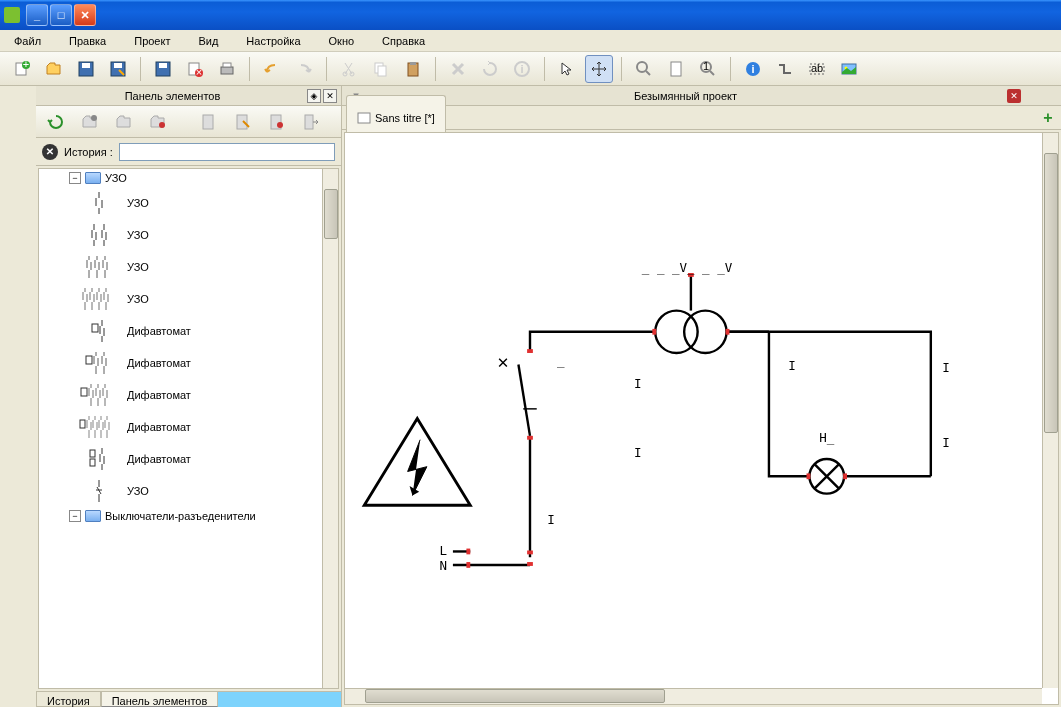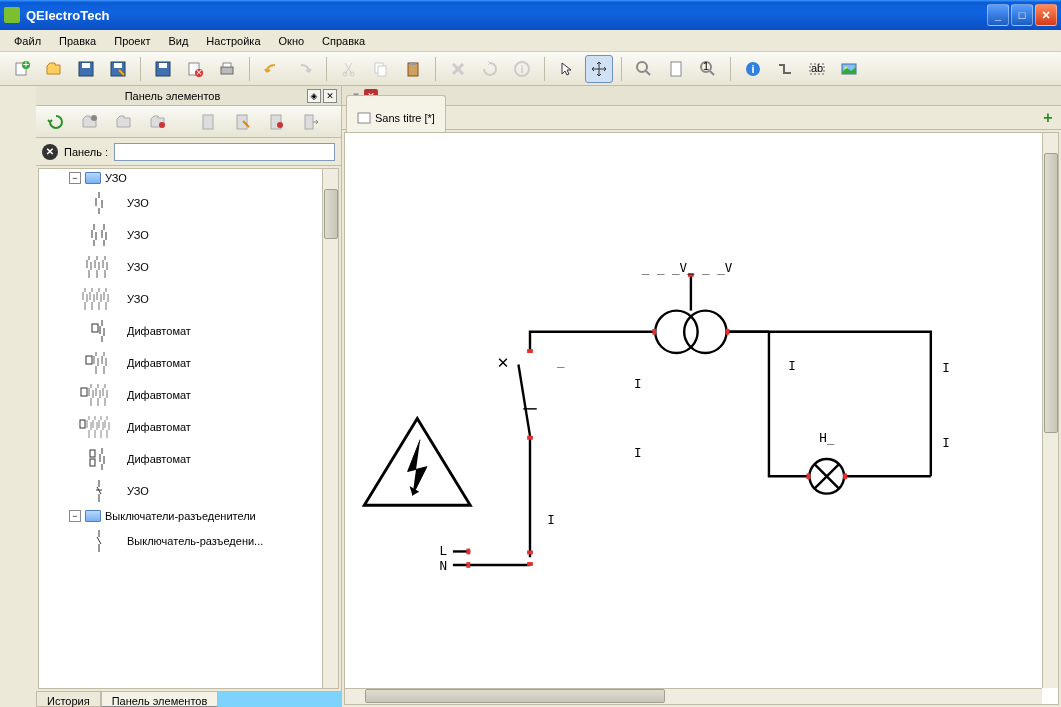--- a/index.html
+++ b/index.html
@@ -6,21 +6,21 @@
 body { background: #ece9d8; width: 1061px; height: 707px; overflow: hidden; }
 
 .titlebar { height: 30px; background: linear-gradient(to bottom, #3a95ff 0%, #0b5dd6 8%, #1164e0 40%, #0a4fc4 100%); display: flex; align-items: center; padding: 0 4px; color: white; }
 .titlebar .icon { width: 16px; height: 16px; background: #7cc030; border-radius: 2px; margin-right: 6px; }
 .titlebar .title { flex: 1; font-weight: bold; font-size: 13px; }
 .titlebar .winbtns { display: flex; gap: 2px; }
 .titlebar .winbtn { width: 22px; height: 22px; border-radius: 3px; display: flex; align-items: center; justify-content: center; font-weight: bold; color: white; border: 1px solid rgba(255,255,255,0.4); }
 .titlebar .winbtn.min, .titlebar .winbtn.max { background: linear-gradient(to bottom, #5a9eff, #1a5dc4); }
 .titlebar .winbtn.close { background: linear-gradient(to bottom, #ff8a5a, #d43a1a); }
 
-.menubar { height: 22px; background: #ece9d8; display: flex; align-items: center; padding: 0 6px; gap: 2px; border-bottom: 1px solid #d0cdbc; }
+.menubar { height: 22px; background: #ece9d8; display: flex; align-items: center; padding: 0 6px; gap: 12px; border-bottom: 1px solid #d0cdbc; }
 .menubar .menuitem { padding: 2px 8px; cursor: default; }
 
 .toolbar { height: 34px; background: linear-gradient(to bottom, #fafaf5, #e8e5d4); border-bottom: 1px solid #c0bca8; display: flex; align-items: center; padding: 0 8px; gap: 4px; }
 .tbtn { width: 28px; height: 28px; display: flex; align-items: center; justify-content: center; border-radius: 3px; cursor: default; }
 .tsep { width: 1px; height: 24px; background: #c0bca8; margin: 0 4px; }
 
 .content { display: flex; height: calc(100% - 30px - 22px - 34px); }
 
 .panel { width: 306px; background: #ece9d8; border-right: 1px solid #c0bca8; display: flex; flex-direction: column; margin-left: 36px; }
 .panel-header { height: 20px; display: flex; align-items: center; padding: 0 4px; background: #e6e3d2; border-bottom: 1px solid #c0bca8; }
@@ -63,21 +63,20 @@
 .vscroll { position: absolute; right: 0; top: 0; bottom: 16px; width: 16px; background: #f0ede0; border-left: 1px solid #c0bca8; }
 .vscroll .thumb { width: 14px; height: 280px; background: linear-gradient(to right, #e0ddd0, #c8c5b8); border: 1px solid #a0a090; margin: 20px auto 0; border-radius: 2px; }
 
 .schematic-label { font-family: monospace; font-size: 13px; }
 </style>
 </head>
 <body>
 
 <div class="titlebar">
   <div class="icon"></div>
-  <div class="title">QElectroTech</div>
   <div class="winbtns">
     <div class="winbtn min">_</div>
     <div class="winbtn max">□</div>
     <div class="winbtn close">✕</div>
   </div>
 </div>
 
 <div class="menubar">
   <div class="menuitem">Файл</div>
   <div class="menuitem">Правка</div>
@@ -290,21 +289,21 @@
         </div>
       <div class="tbtn">
           <svg width="18" height="18">
             <rect x="4" y="2" width="8" height="14" fill="#ddd" stroke="#aaa"></rect>
             <path d="M12 9 L17 9 M15 7 L17 9 L15 11" stroke="#888" fill="none"></path>
           </svg>
         </div>
     </div>
     <div class="panel-filter">
       <div class="ficon">✕</div>
-      <span>Панель :</span>
+      <span>История :</span>
       <input type="text" value="" style="">
     </div>
     <div class="tree">
       <div class="tree-inner">
         <div class="tree-node folder">
           <div class="expander">−</div>
           <div class="foldericon"></div>
           <span class="label">УЗО</span>
         </div>
         <div class="tree-node">
@@ -391,42 +390,37 @@
                 <path d="M15 2 L15 9 M13 9 L17 16 M15 16 L15 24 M12 12 L18 12" stroke="#333" fill="none"></path>
               </svg>
             </div>
             <span class="label">УЗО</span>
           </div>
         <div class="tree-node folder">
           <div class="expander">−</div>
           <div class="foldericon"></div>
           <span class="label">Выключатели-разъеденители</span>
         </div>
-        <div class="tree-node">
-            <div class="symicon">
-              <svg width="30" height="26">
-                <path d="M15 2 L15 9 M13 9 L17 16 M15 16 L15 24" stroke="#333" fill="none"></path>
-              </svg>
-            </div>
-            <span class="label">Выключатель-разъедени...</span>
-          </div>
       </div>
       <div class="tree-scroll">
           <div class="thumb"></div>
         </div>
     </div>
     <div class="bottom-tabs">
       <div class="btab">История</div>
       <div class="btab active">Панель элементов</div>
     </div>
   </div>
 
   <div class="canvas-area">
     <div class="doc-tabs">
       <div class="lefticon">▾</div>
+      <div class="dtab">
+        <span>Безымянный проект</span>
+      </div>
       <div class="closetab">✕</div>
     </div>
     <div class="sheet-tabs">
       <div class="stab">
         <svg width="14" height="12">
             <rect x="1" y="1" width="12" height="10" fill="#fff" stroke="#888"></rect>
           </svg>
         <span>Sans titre [*]</span>
       </div>
       <div class="addbtn">+</div>

